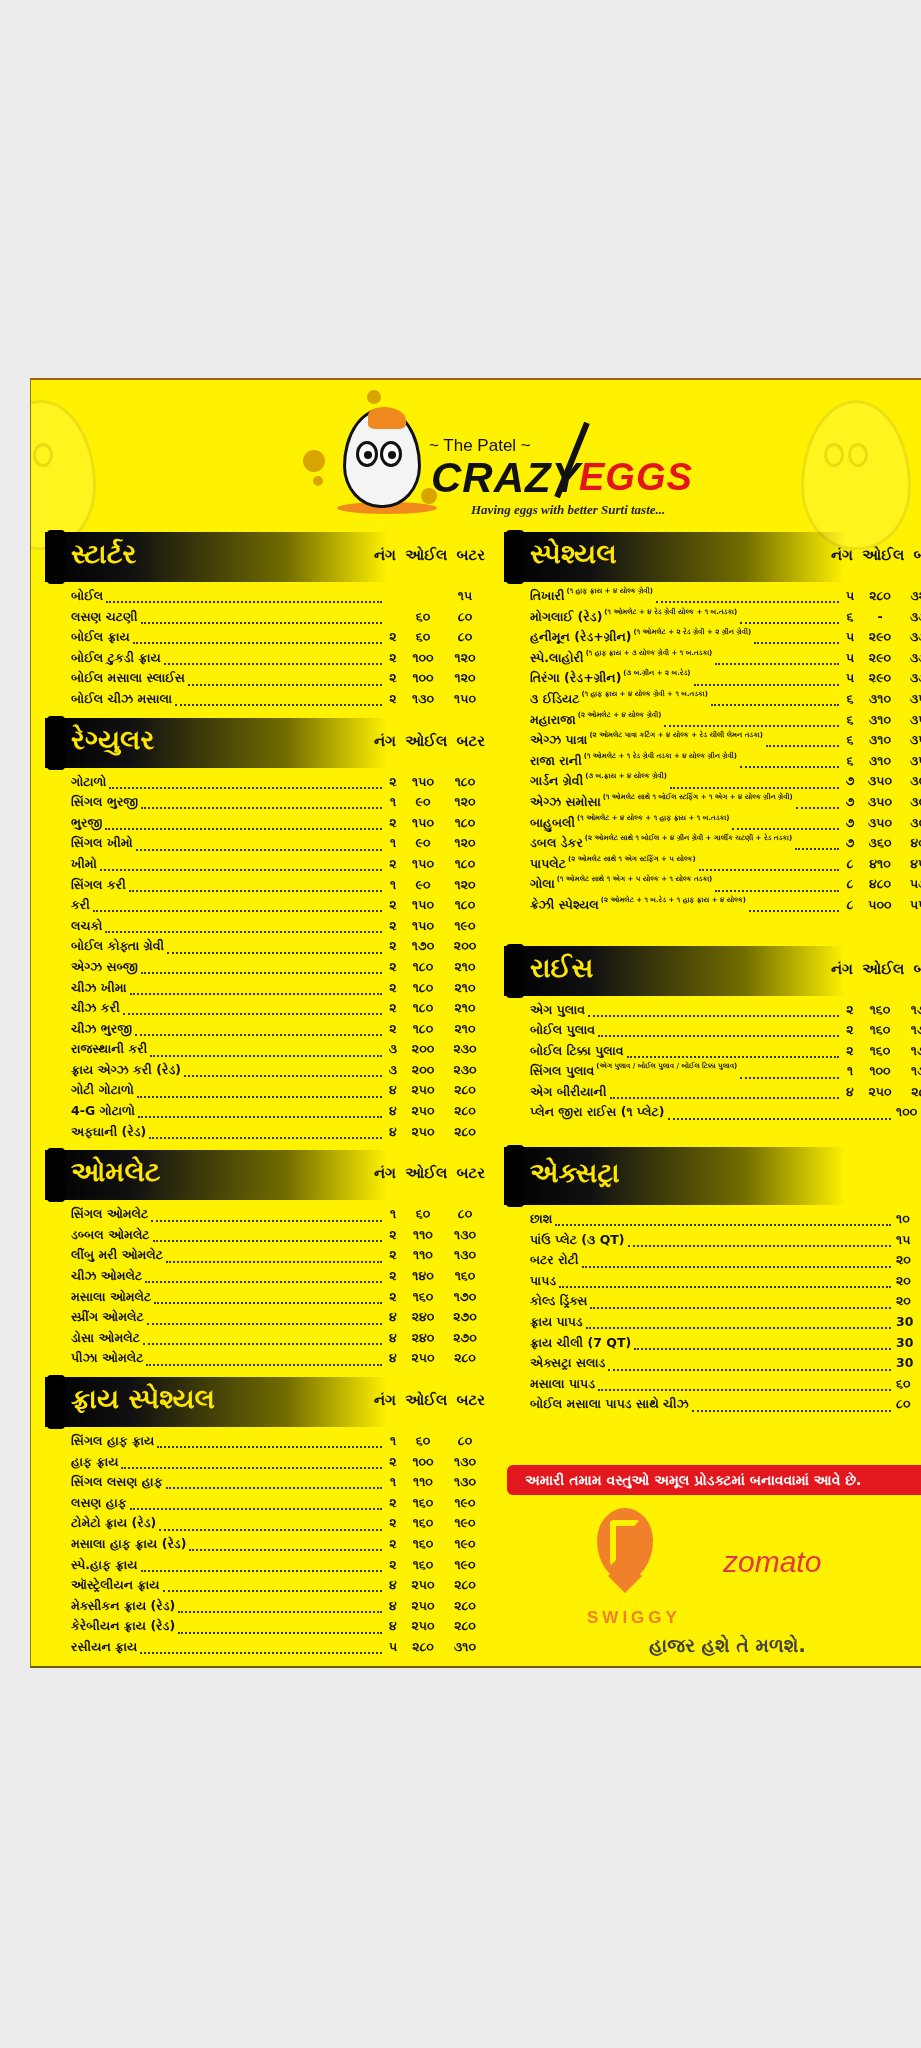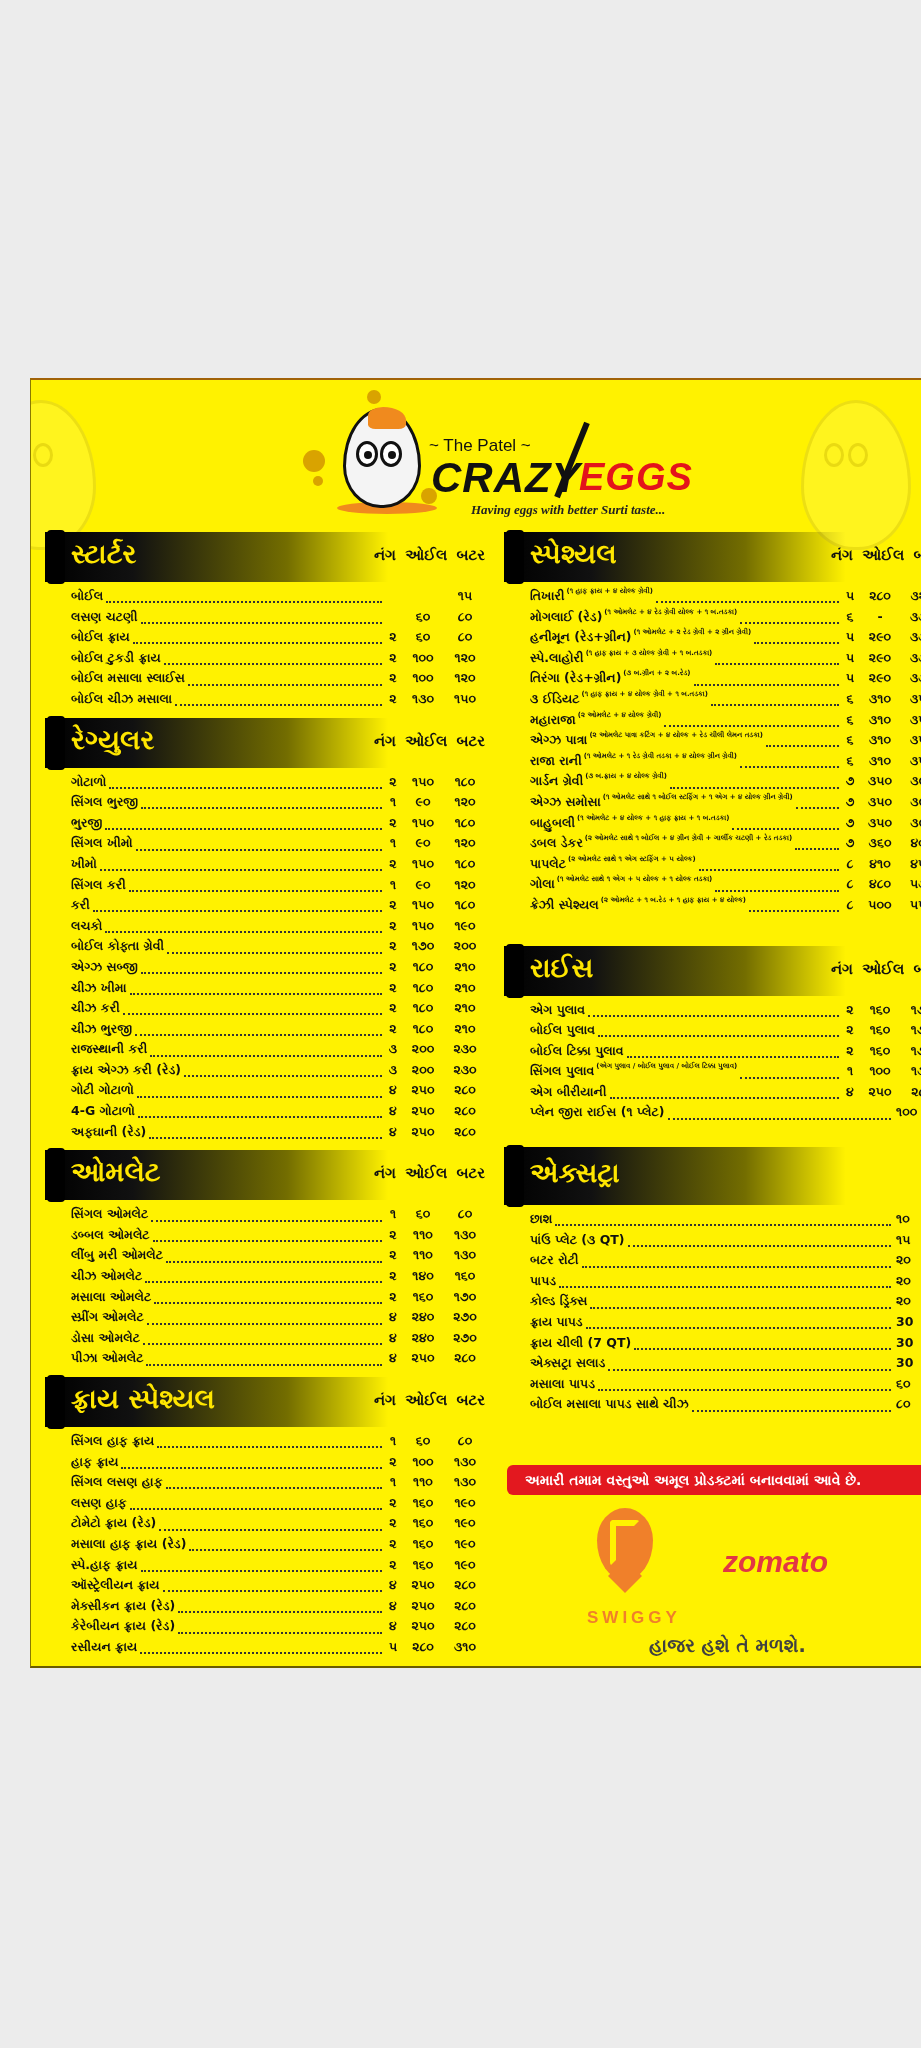--- a/index.html
+++ b/index.html
@@ -62,21 +62,21 @@
   .row .price { width: 48px; text-align: left; padding-left: 2px; }
 
   .banner { position: absolute; left: 476px; top: 1085px; width: 444px; height: 30px; background: #e3181f; border-radius: 6px 0 0 6px;
             color: #fff; font-size: 14px; font-weight: bold; line-height: 30px; padding-left: 18px; white-space: nowrap; }
 
   .swiggy { position: absolute; left: 540px; top: 1128px; width: 110px; height: 130px; }
   .swiggy-pin { position: absolute; left: 26px; top: 0; width: 56px; height: 72px; background: #f0802a; border-radius: 50% 50% 50% 50% / 45% 45% 55% 55%; }
   .swiggy-pin::after { content: ""; position: absolute; left: 16px; top: 56px; width: 24px; height: 24px; background: #f0802a; transform: rotate(45deg); }
   .swiggy-s { position: absolute; left: 39px; top: 12px; width: 30px; height: 46px; border: 6px solid #fff200; border-right-color: transparent; border-bottom-color: transparent; border-radius: 4px; }
   .swiggy-txt { position: absolute; left: 16px; top: 100px; font-family: "Liberation Sans", sans-serif; font-weight: bold; font-size: 17px; letter-spacing: 4px; color: #f0802a; text-align: center; }
-  .zomato { position: absolute; left: 692px; top: 1165px; font-family: "Liberation Sans", sans-serif; font-weight: bold; font-style: italic; font-size: 30px; color: #e23744; }
+  .zomato { position: absolute; left: 692px; top: 1165px; font-family: "Liberation Sans", sans-serif; font-weight: normal; font-style: italic; font-size: 30px; color: #e23744; }
   .available { position: absolute; left: 618px; top: 1254px; font-size: 19px; font-weight: bold; color: #404040; }
 </style>
 </head>
 <body>
 
 <div class="poster">
 
   <div class="bg-egg left">
       <div class="e2"></div>
     </div>

